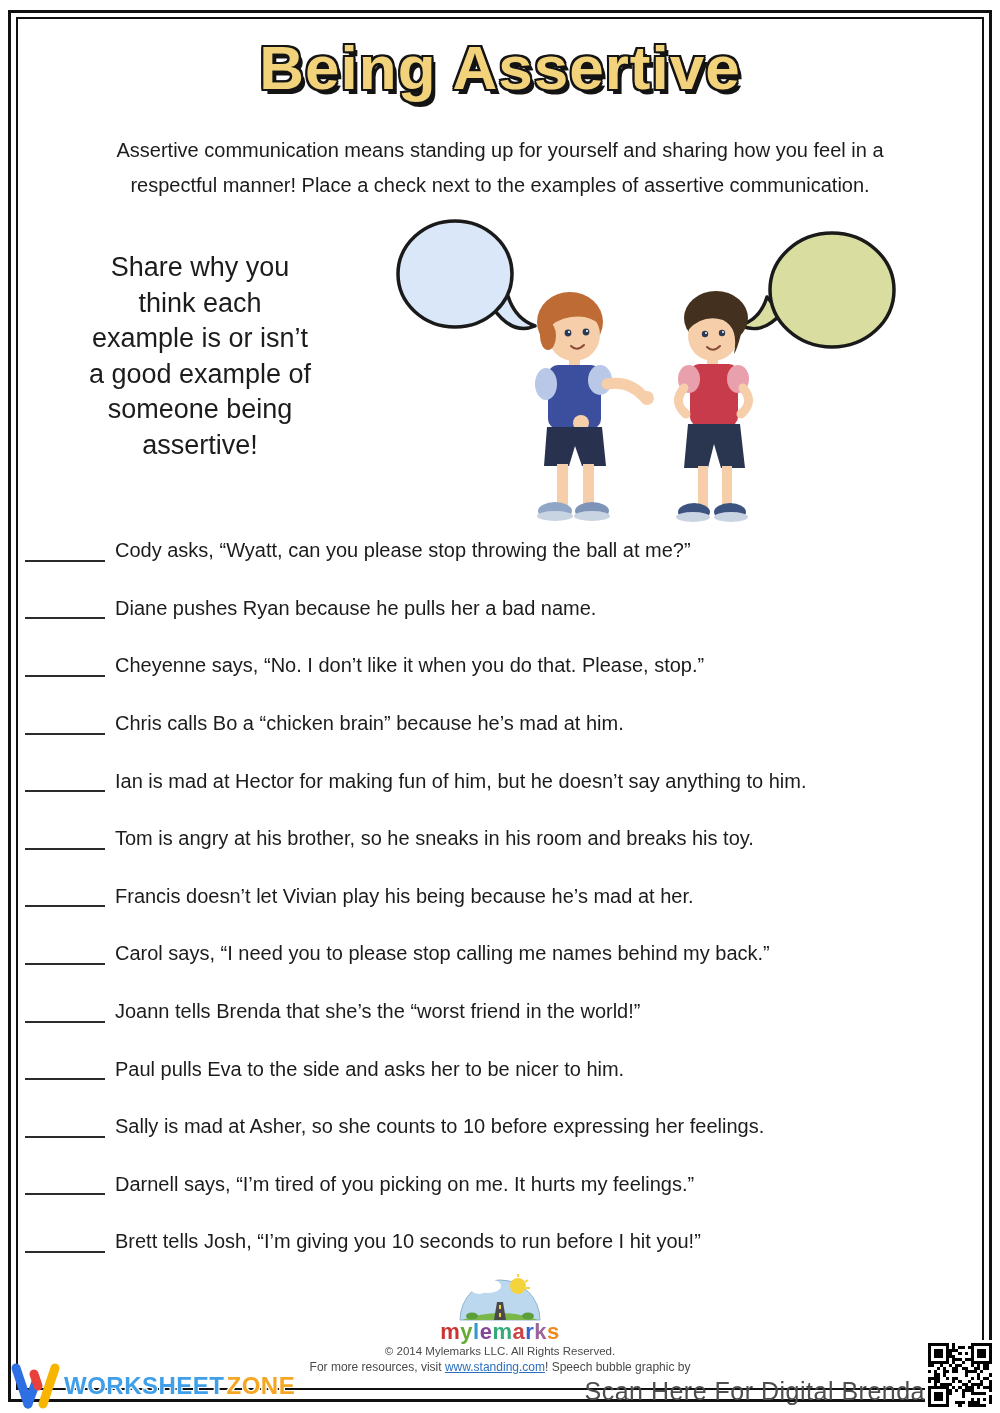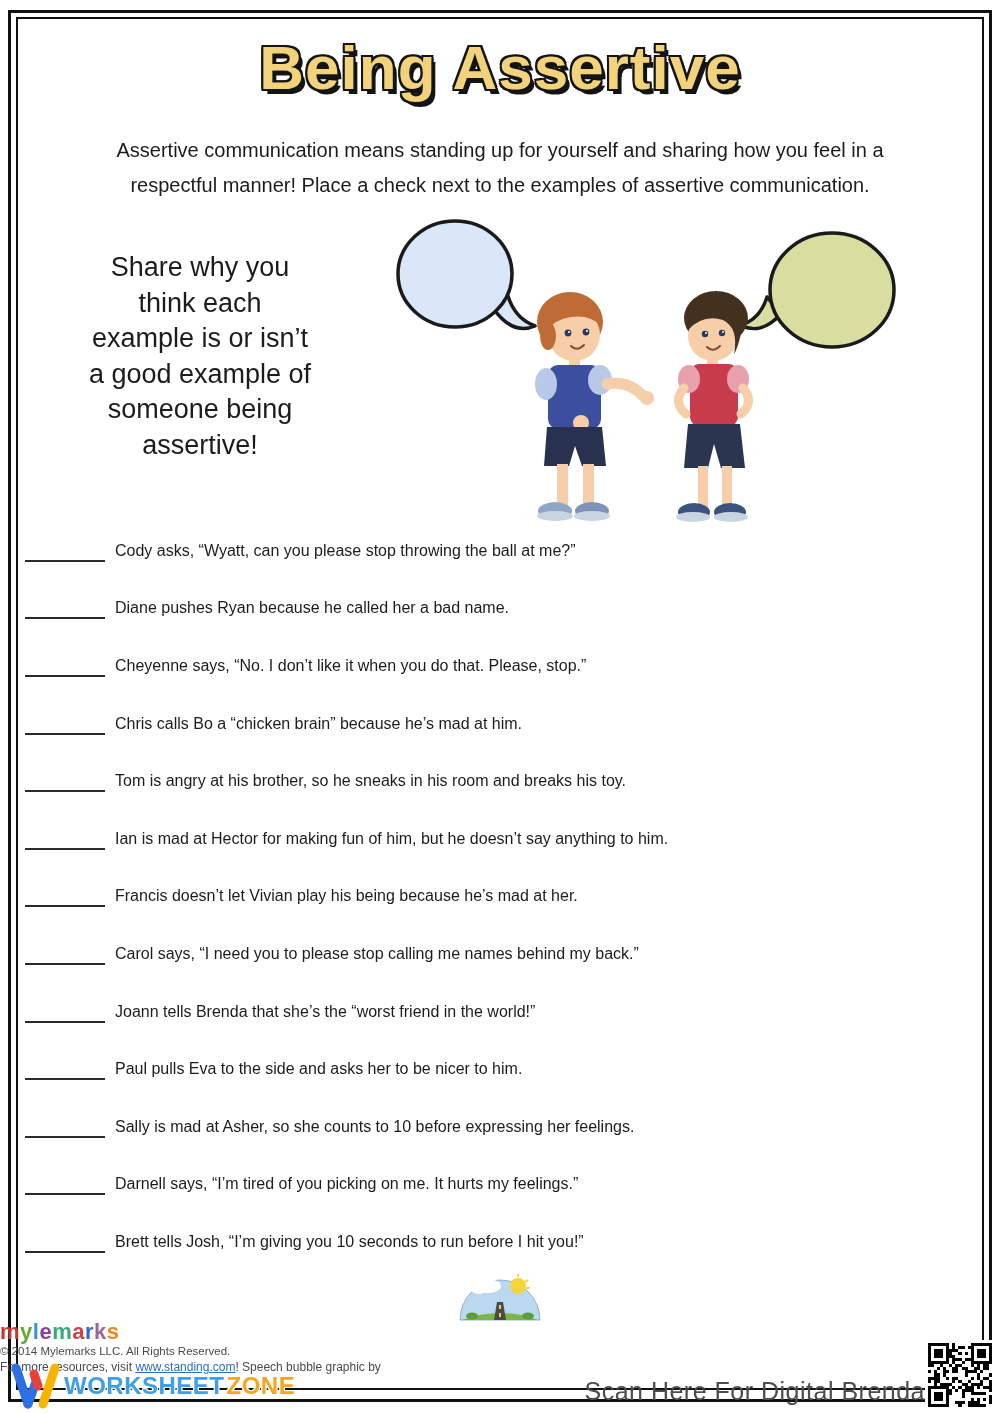--- a/index.html
+++ b/index.html
@@ -29,23 +29,23 @@
   .instruction {
     position:absolute; top:250px; left:35px; width:330px; text-align:center;
     font-size:27px; line-height:35.5px; white-space:pre-line; z-index:2;
   }
   .illustration { position:absolute; left:385px; top:210px; width:520px; height:325px; z-index:2; }
 
   .items { position:absolute; top:522px; left:25px; width:950px; z-index:2; }
   .item { display:flex; align-items:center; height:57.6px; }
   .blank { width:80px; height:0; border-bottom:2.5px solid #2b2b2b;
     margin-right:10px; transform:translateY(10px); flex:none; }
-  .itxt { font-size:16px; white-space:nowrap; }
-
-  .footer { position:absolute; left:0; top:1272px; width:100%; z-index:2; }
+  .itxt { font-size:20px; white-space:nowrap; }
+
+  .footer { position:absolute; left:0; top:1272px; width:100%; text-align:center; z-index:2; }
   .logo-art { display:block; margin:0 auto; }
   .wordmark { font-size:22px; font-weight:800; letter-spacing:0.5px; line-height:20px; }
   .copyright { font-size:11.5px; color:#4a4a4a; margin-top:3px; }
   .resources { font-size:12px; color:#4a4a4a; margin-top:3px; }
   .resources a { color:#2b6fbe; text-decoration:underline; }
 
   .wz { position:absolute; left:10px; top:1362px; height:48px; display:flex;
     align-items:center; z-index:3; }
   .wz-text { font-size:24px; font-weight:800; letter-spacing:0.5px; margin-left:2px;
     text-shadow:-1px -1px 0 #fff,1px -1px 0 #fff,-1px 1px 0 #fff,1px 1px 0 #fff; }
@@ -142,37 +142,37 @@
     </g>
   </svg>
 
   <div class="items">
       <div class="item">
         <span class="blank"></span>
         <span class="itxt">Cody asks, “Wyatt, can you please stop throwing the ball at me?”</span>
       </div>
       <div class="item">
         <span class="blank"></span>
-        <span class="itxt">Diane pushes Ryan because he called her a bad name.</span>
+        <span class="itxt">Diane pushes Ryan because he pulls her a bad name.</span>
       </div>
       <div class="item">
         <span class="blank"></span>
         <span class="itxt">Cheyenne says, “No. I don’t like it when you do that. Please, stop.”</span>
       </div>
       <div class="item">
         <span class="blank"></span>
         <span class="itxt">Chris calls Bo a “chicken brain” because he’s mad at him.</span>
       </div>
       <div class="item">
         <span class="blank"></span>
+        <span class="itxt">Ian is mad at Hector for making fun of him, but he doesn’t say anything to him.</span>
+      </div>
+      <div class="item">
+        <span class="blank"></span>
         <span class="itxt">Tom is angry at his brother, so he sneaks in his room and breaks his toy.</span>
-      </div>
-      <div class="item">
-        <span class="blank"></span>
-        <span class="itxt">Ian is mad at Hector for making fun of him, but he doesn’t say anything to him.</span>
       </div>
       <div class="item">
         <span class="blank"></span>
         <span class="itxt">Francis doesn’t let Vivian play his being because he’s mad at her.</span>
       </div>
       <div class="item">
         <span class="blank"></span>
         <span class="itxt">Carol says, “I need you to please stop calling me names behind my back.”</span>
       </div>
       <div class="item">

